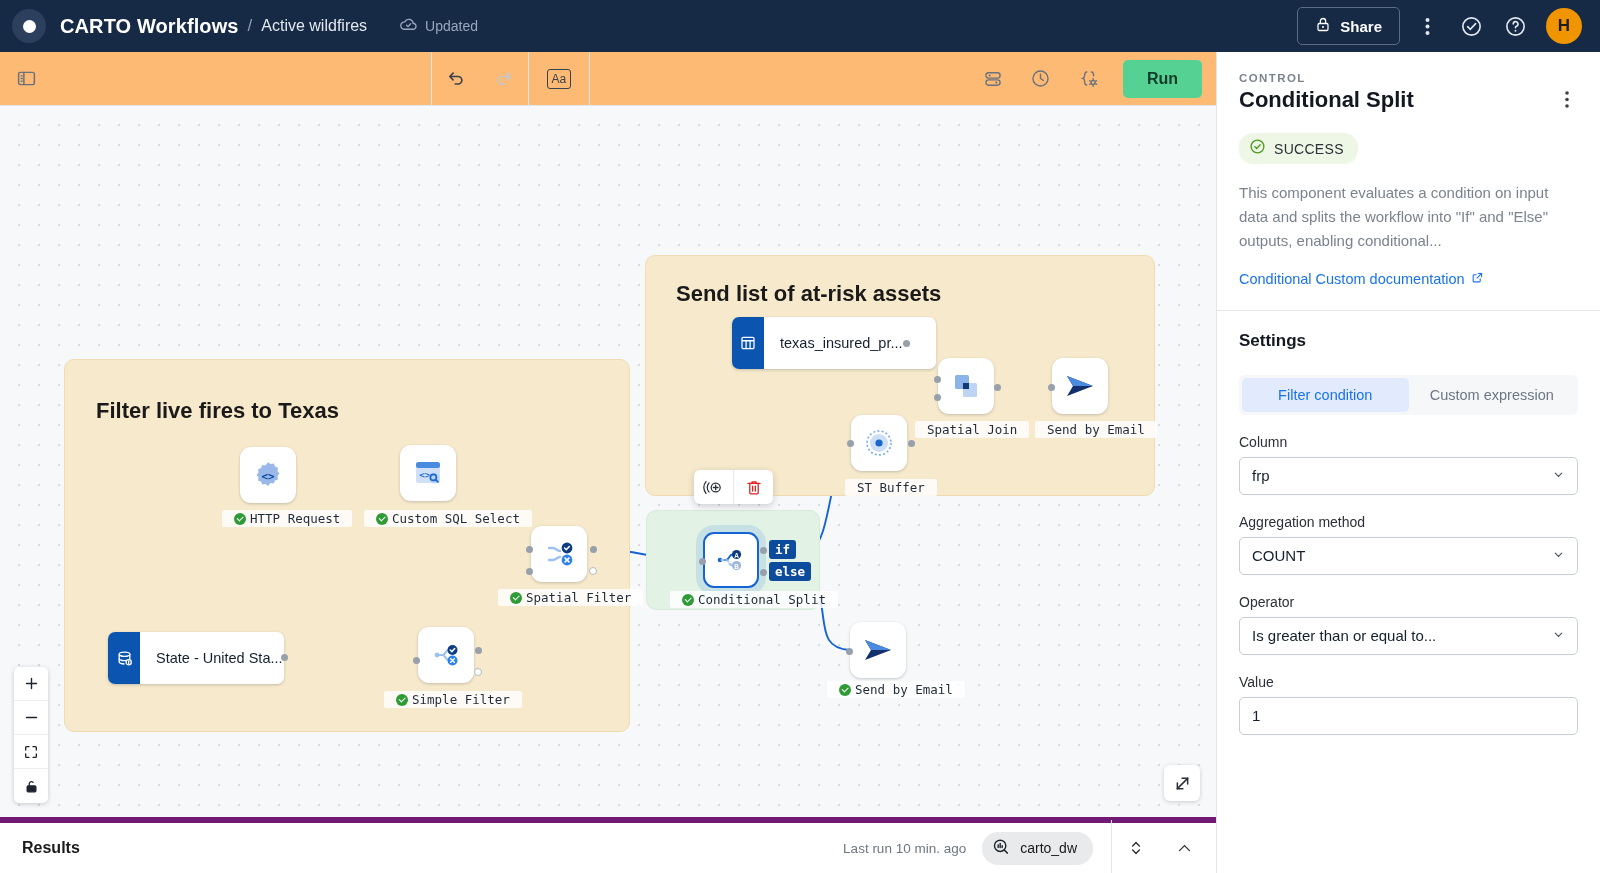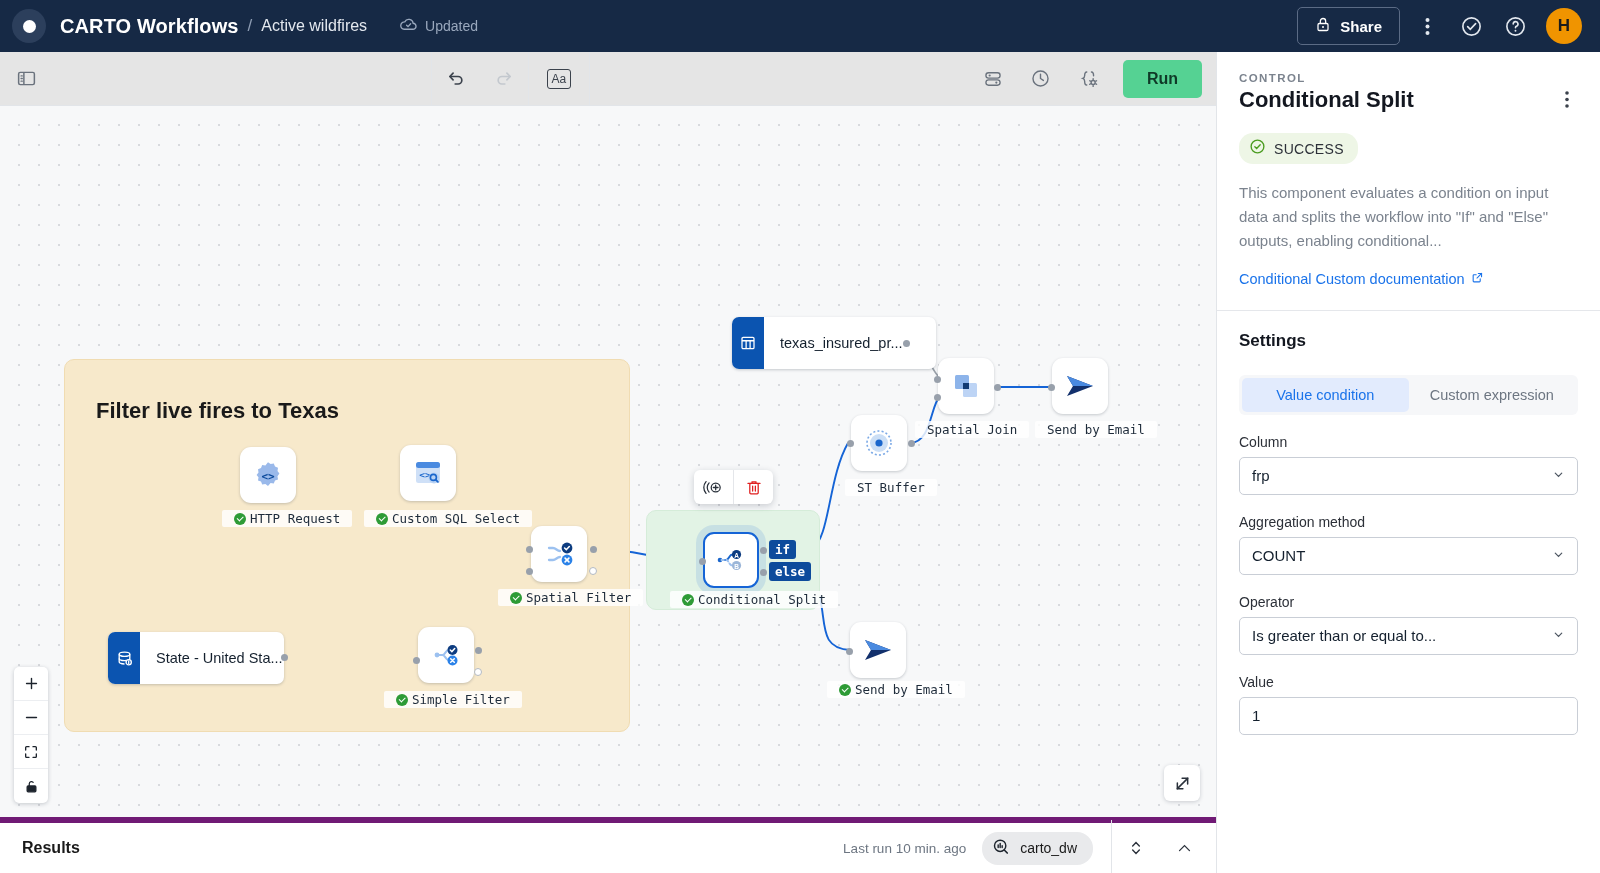--- a/index.html
+++ b/index.html
@@ -39,21 +39,21 @@
     color: #1c1c1c; font-size: 17px; font-weight: bold;
     display: flex; align-items: center; justify-content: center; margin-left: 14px; cursor: pointer;
   }
 
   
   .body-row { flex: 1; display: flex; min-height: 0; }
   .left-col { flex: 1; display: flex; flex-direction: column; min-width: 0; position: relative; }
 
   
   .toolbar {
-    height: 54px; flex: 0 0 54px; background: #e5e5e5;
+    height: 54px; flex: 0 0 54px; background: #fdba74;
     border-bottom: 1px solid #e2e5e9; display: flex; align-items: stretch;
   }
   .tbar-sect { display: flex; align-items: center; }
   .tbar-divider { width: 1px; background: #e2e5e9; }
   .tbar-btn {
     width: 48px; height: 100%; display: flex; align-items: center; justify-content: center;
     cursor: pointer; color: #4d5561;
   }
   .tbar-flex { flex: 1; }
   .run-btn {
@@ -337,20 +337,23 @@
 
           <path d="M996 281 L1055 281" stroke="#1564d6" stroke-width="1.9" fill="none"></path>
 
           <path d="M812 472 C832 505, 812 542, 850 544" stroke="#1564d6" stroke-width="1.9" fill="none"></path>
         </svg>
 
         <div class="grp grp-amber" style="left:64px; top:253px; width:566px; height:373px;">
           <div class="grp-title" style="position:absolute;left:31px;top:38px;">Filter live fires to Texas</div>
         </div>
 
+        <div class="grp grp-amber" style="left:645px; top:149px; width:510px; height:241px;">
+          <div class="grp-title" style="position:absolute;left:30px;top:25px;">Send list of at-risk assets</div>
+        </div>
 
         <div class="grp grp-green" style="left:646px; top:404px; width:174px; height:100px;"></div>
 
         <div class="node" style="left:240px; top:341px;">
           <svg width="30" height="30" viewBox="0 0 30 30">
             <path d="M15 2.2l2.6 1.9 3.2-.5 1.2 3 3 1.2-.5 3.2 1.9 2.6-1.9 2.6.5 3.2-3 1.2-1.2 3-3.2-.5L15 26 12.4 24.1l-3.2.5-1.2-3-3-1.2.5-3.2L3.6 15l1.9-2.6-.5-3.2 3-1.2 1.2-3 3.2.5z" fill="#9ab9ea"></path>
             <text x="15" y="19.5" font-family="'DejaVu Sans Mono',monospace" font-size="11" font-weight="bold" fill="#0d4b9c" text-anchor="middle">&lt;&gt;</text>
           </svg>
         </div>
         <div class="nodelabel" style="left:222px; top:404px;">
@@ -627,21 +630,21 @@
           </span>
         </div>
       </div>
 
       <div class="rp-sep"></div>
 
       <div class="rp-settings">
         <div class="settings-h">Settings</div>
 
         <div class="seg">
-          <div class="active">Value condition</div>
+          <div class="active">Filter condition</div>
           <div>Custom expression</div>
         </div>
 
         <div class="field-label">Column</div>
         <div class="field-box">
           <span class="fval">frp</span>
           <span class="chev">
             <svg width="13" height="13" viewBox="0 0 24 24" fill="none" stroke="#4d5561" stroke-width="2.2" stroke-linecap="round">
                 <path d="M6 9.5l6 6 6-6"></path>
               </svg>

